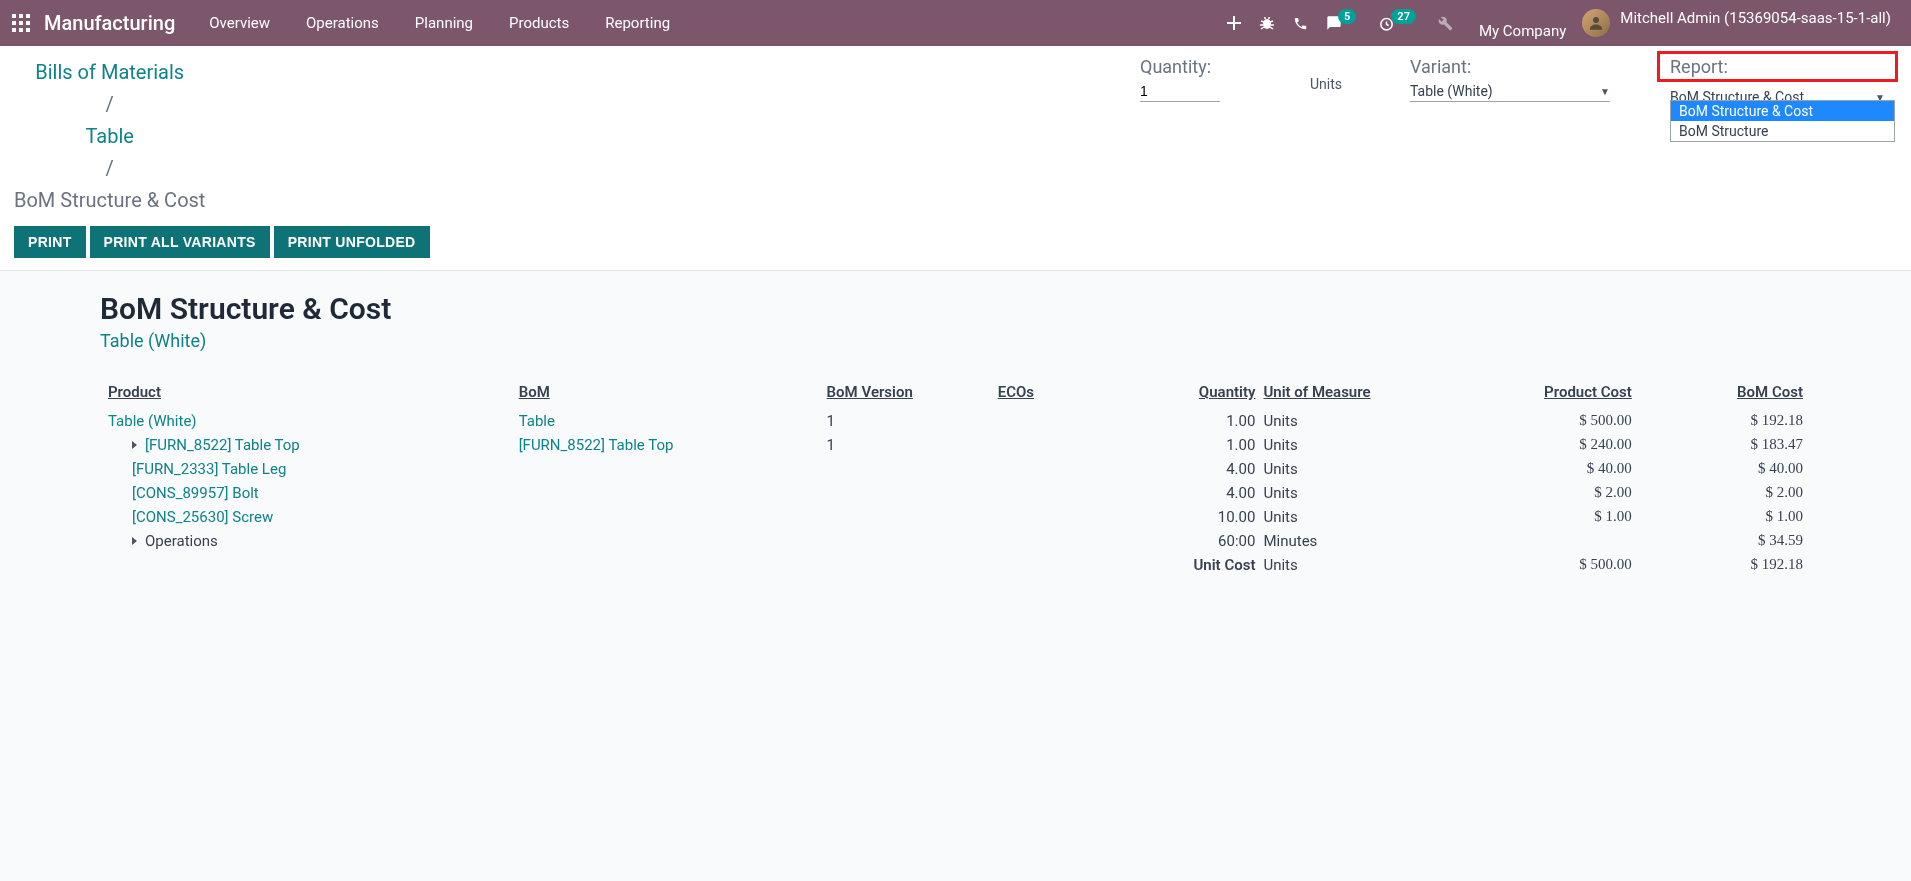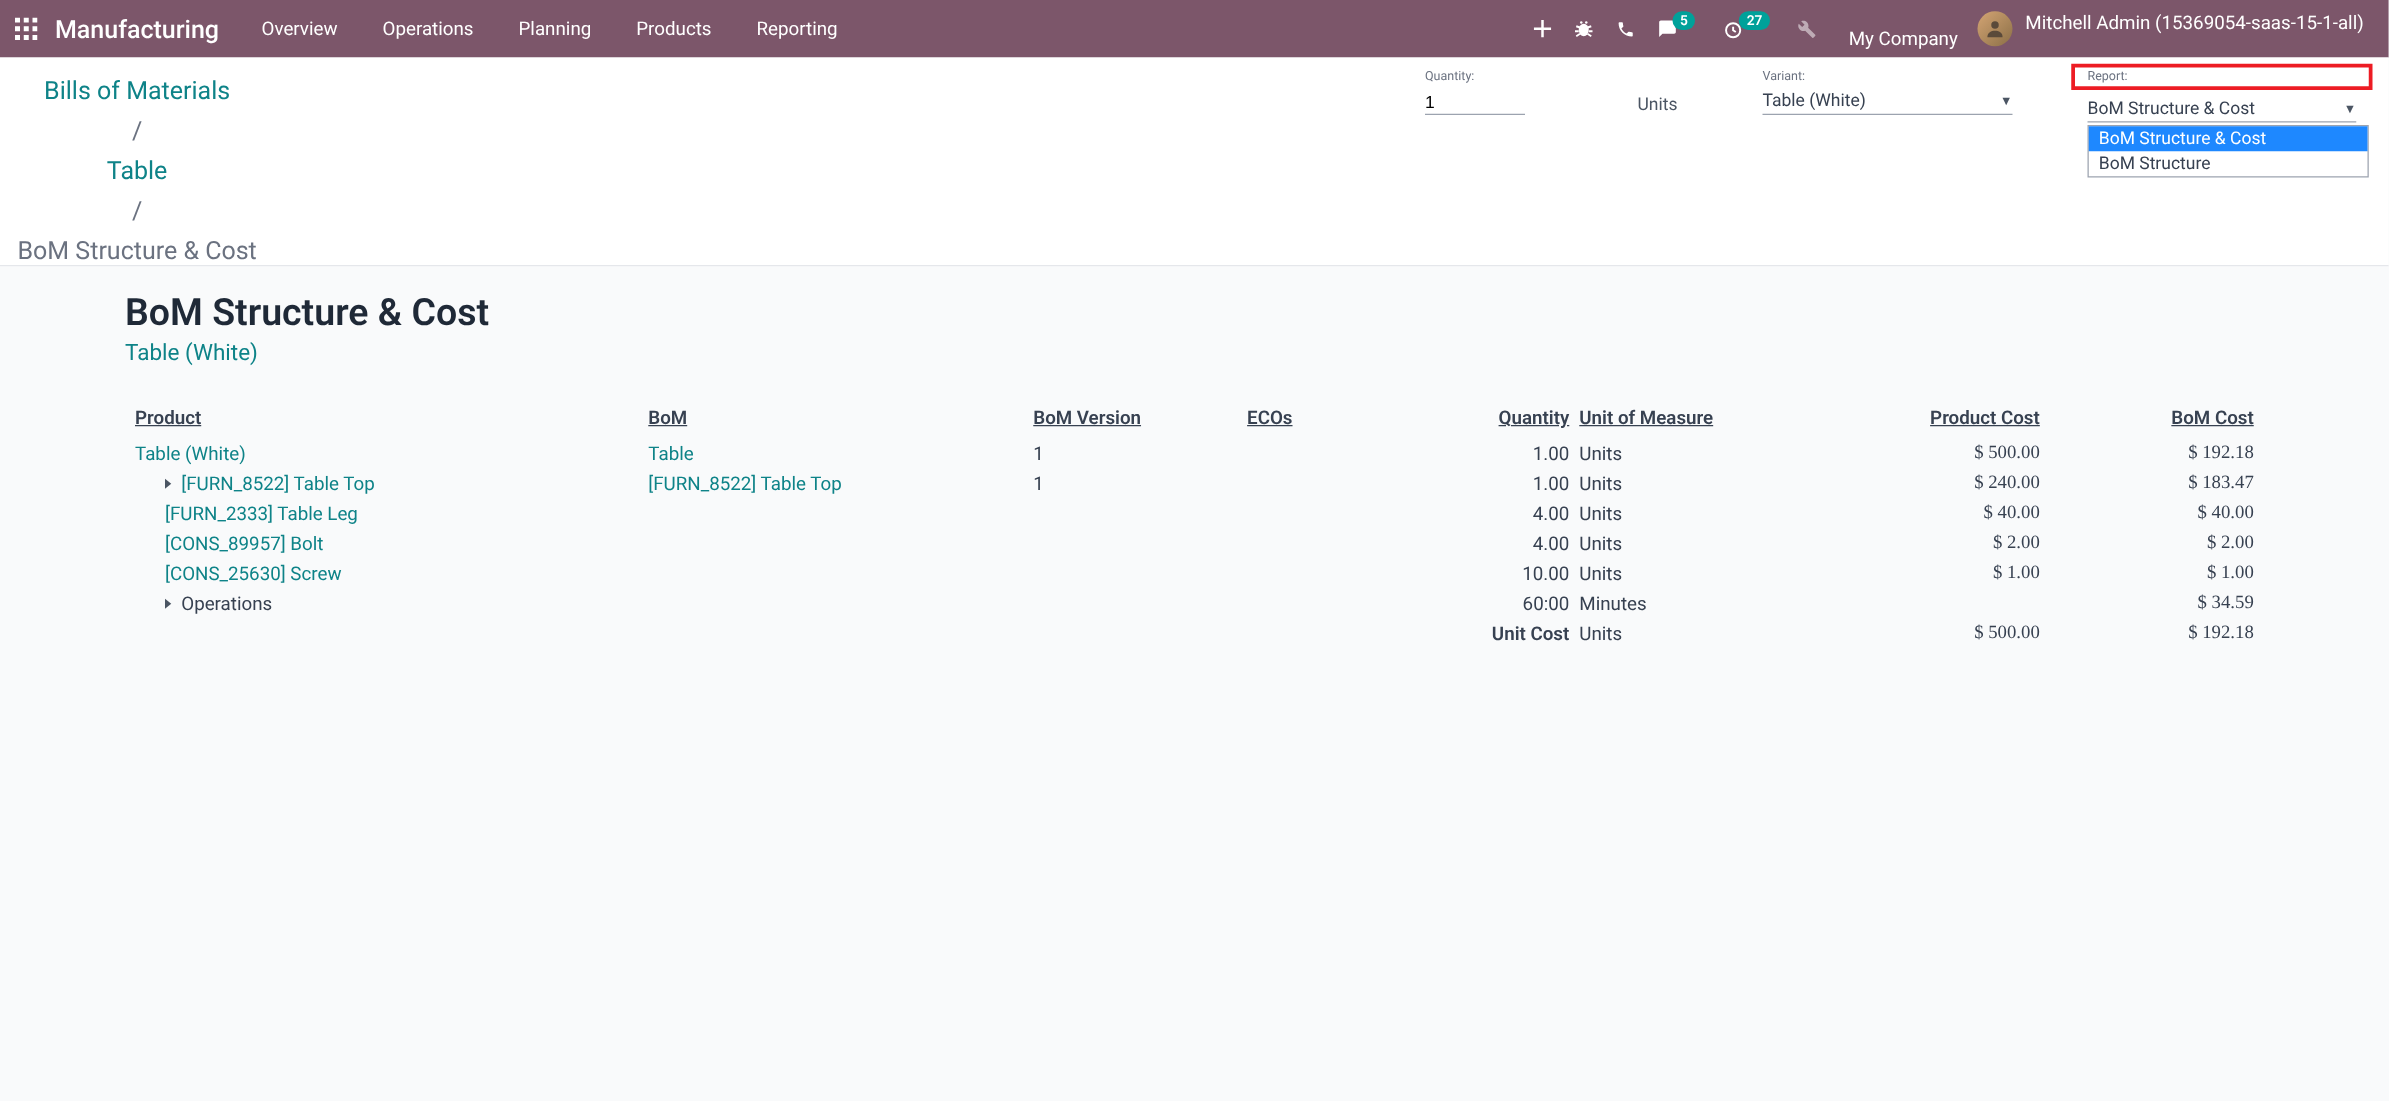--- a/index.html
+++ b/index.html
@@ -24,21 +24,21 @@
     
     .control-area { background: #fff; padding: 10px 14px 0 14px; border-bottom: 1px solid #e5e7eb; }
     .control-row1 { display: flex; align-items: flex-start; }
     .breadcrumb { display: flex; align-items: center; gap: 8px; font-size: 20px; padding-top: 4px; flex-direction: column; }
     .crumb-link { color: #0e8388; cursor: pointer; }
     .crumb-sep { color: #6b7280; }
     .crumb-current { color: #6b7280; }
     .control-spacer { flex: 1; }
     .control-fields { display: flex; gap: 60px; padding-right: 12px; }
     .field-block { display: flex; flex-direction: column; gap: 4px; min-width: 110px; position: relative; }
-    .field-label { font-size: 10px; color: #6b7280; }
+    .field-label { font-size: 18px; color: #6b7280; }
     .field-label.highlighted { border: 3px solid #ed1c24; padding: 2px 10px; margin: -5px -13px 1px -13px; }
     .field-input { border: none; border-bottom: 1px solid #9ca3af; padding: 2px 0; font-size: 14px; width: 80px; background: transparent; outline: none; }
     .field-static { font-size: 14px; color: #4b5563; padding-top: 20px; }
     .field-select { display: flex; align-items: center; justify-content: space-between; border-bottom: 1px solid #9ca3af; padding: 2px 0; font-size: 14px; cursor: pointer; min-width: 200px; }
     .chev { font-size: 10px; color: #4b5563; }
     
     
     .dropdown { position: absolute; top: 44px; left: 0; right: -10px; background: #fff; border: 1px solid #9ca3af; z-index: 100; }
     .dropdown-item { padding: 2px 8px; font-size: 14px; cursor: pointer; }
     .dropdown-item.selected { background: #1e88ff; color: #fff; }
@@ -176,20 +176,25 @@
           <span>BoM Structure &amp; Cost</span>
           <span class="chev">▼</span>
         </div>
         <div class="dropdown">
           <div class="dropdown-item selected">BoM Structure &amp; Cost</div>
           <div class="dropdown-item">BoM Structure</div>
         </div>
       </div>
     </div>
   </div>
+  <div class="actions-row">
+    <button class="btn">PRINT</button>
+    <button class="btn">PRINT ALL VARIANTS</button>
+    <button class="btn">PRINT UNFOLDED</button>
+  </div>
 </div>
 
 <div class="report">
   <h1 class="report-title">BoM Structure &amp; Cost</h1>
   <div class="report-subtitle">Table (White)</div>
 
   <table class="bom">
     <thead>
       <tr>
         <th style="width:24%">Product</th>

